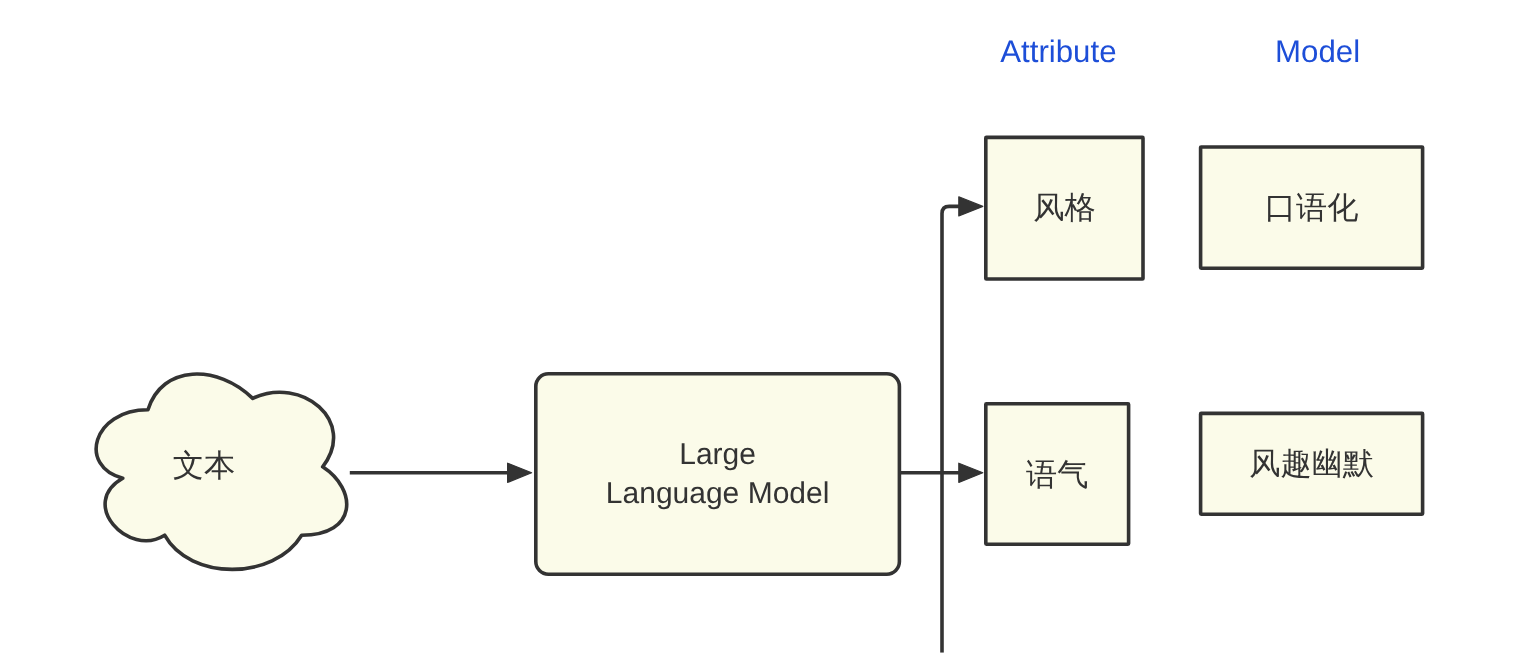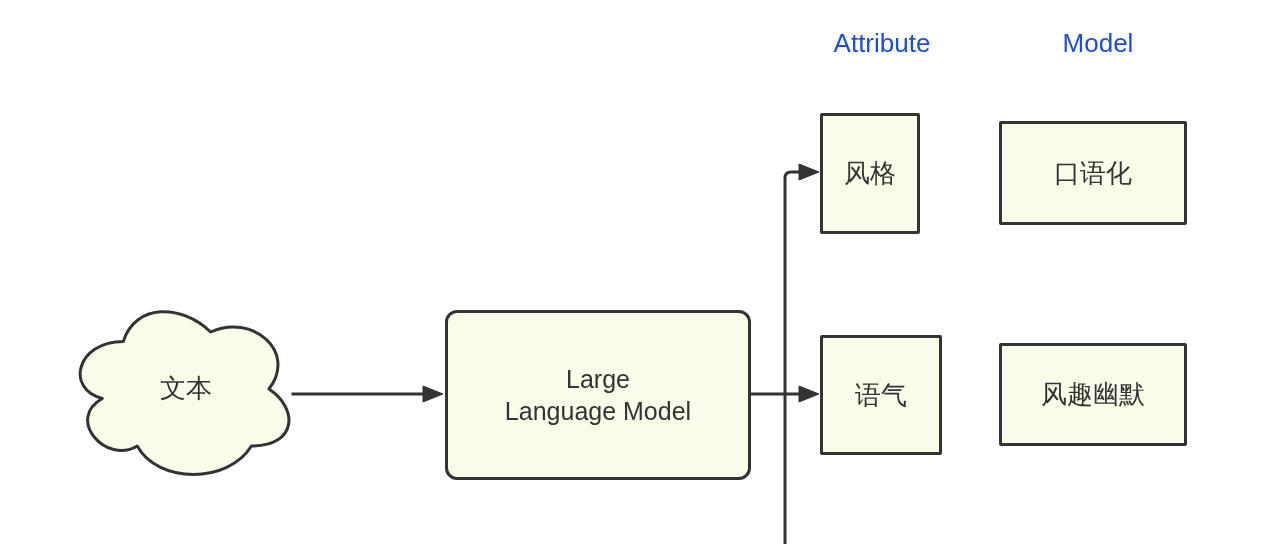--- a/index.html
+++ b/index.html
@@ -66,21 +66,21 @@
     height: 170px;
     border-radius: 12px;
     font-size: 25px;
   }
   .box.model span {
     white-space: pre-line;
     line-height: 32px;
   }
   .cloud-label {
     position: absolute;
-    left: 116px;
+    left: 100px;
     top: 372px;
     width: 140px;
     height: 32px;
     line-height: 32px;
     text-align: center;
     font-size: 26px;
     color: #333333;
   }
 </style>
 </head>
@@ -112,27 +112,27 @@
   <div class="hdr" style="left:802px; top:28px;">Attribute</div>
   <div class="hdr" style="left:1018px; top:28px;">Model</div>
 
   <div class="cloud-label">文本</div>
 
   <div class="box model">
     <span>Large
 Language Model</span>
   </div>
 
-  <div class="box" style="left:820px; top:113px; width:100px; height:121px;">
+  <div class="box" style="left:820px; top:113px; width:134px; height:121px;">
     <span>风格</span>
   </div>
   <div class="box" style="left:820px; top:335px; width:122px; height:120px;">
     <span>语气</span>
   </div>
 
   <div class="box" style="left:999px; top:121px; width:188px; height:104px;">
     <span>口语化</span>
   </div>
-  <div class="box" style="left:999px; top:343px; width:188px; height:103px;">
+  <div class="box" style="left:999px; top:343px; width:188px; height:87px;">
     <span>风趣幽默</span>
   </div>
 
 </div>
 
 </body></html>

